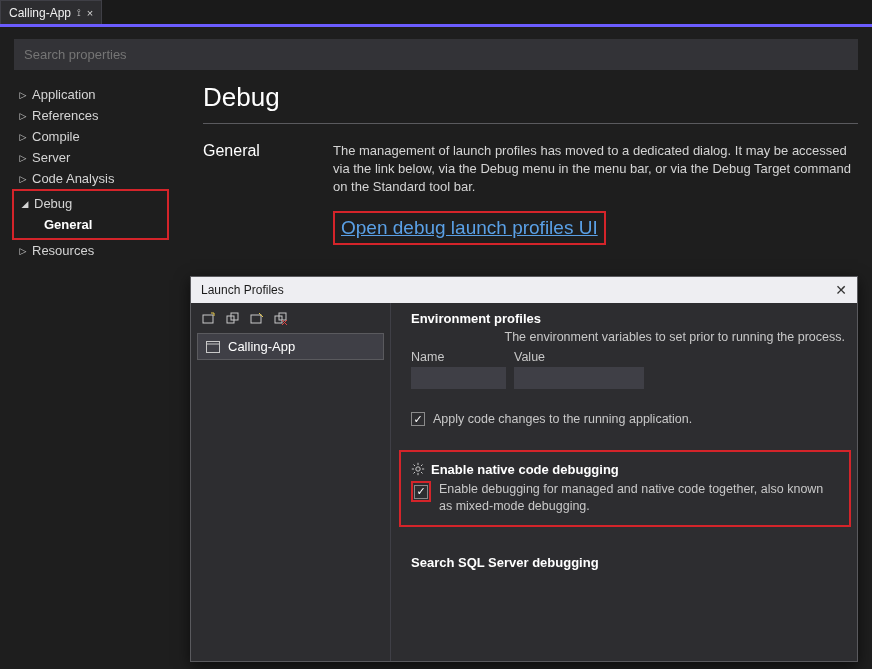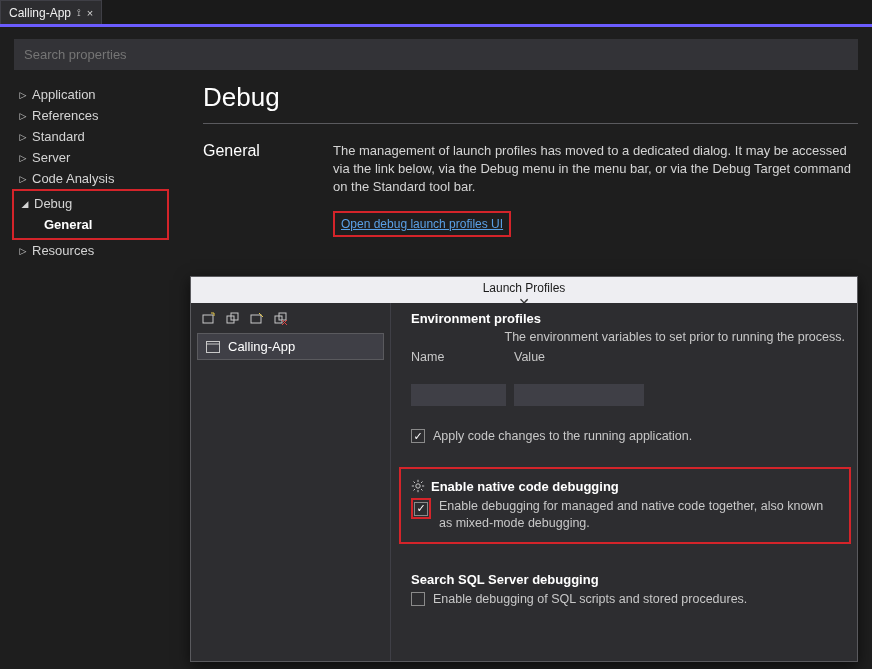--- a/index.html
+++ b/index.html
@@ -122,21 +122,21 @@
     .section-body {
       flex: 1;
       color: #d4d4d4;
       font-size: 13px;
       line-height: 1.4;
     }
     .link {
       color: #5aa0e6;
       text-decoration: underline;
       cursor: pointer;
-      font-size: 12px;
+      font-size: 19px;
       margin-top: 28px;
     }
     .link-highlight {
       display: inline-block;
       border: 2px solid #d4242a;
       padding: 2px 6px;
       margin-top: 14px;
     }
     
     .dialog {
@@ -153,21 +153,20 @@
     }
     .dialog-header {
       background: #eeeef2;
       color: #1b1b1b;
       display: flex;
       align-items: center;
       justify-content: space-between;
       padding: 4px 10px;
       height: 26px;
       font-size: 12px;
-      flex-direction: column;
     }
     .dialog-close { font-size: 14px; cursor: pointer; color: #333; }
     .dialog-body {
       flex: 1;
       display: flex;
       background: #2d2d30;
       min-height: 0;
     }
     .dialog-left {
       width: 200px;
@@ -213,21 +212,21 @@
       color: #ffffff;
       font-size: 13px;
       font-weight: bold;
       margin-bottom: 4px;
       display: flex;
       align-items: center;
       gap: 6px;
     }
     .prop-desc { color: #c8c8c8; font-size: 12.5px; margin-bottom: 6px; text-align: right; }
     .name-value-row { display: flex; gap: 8px; }
-    .nv-col { display:flex; flex-direction: column; gap:20px; }
+    .nv-col { display:flex; flex-direction: column; gap:3px; }
     .nv-label { font-size: 12.5px; color: #c8c8c8; }
     .nv-input {
       background: #3f3f46;
       border: 1px solid #3f3f46;
       height: 22px;
       width: 95px;
       color: #fff;
       padding: 2px 4px;
       font-size: 12px;
     }
@@ -286,21 +285,21 @@
       <div class="tree-item">
         <span class="tree-arrow">▷</span>
         <span>Application</span>
       </div>
       <div class="tree-item">
         <span class="tree-arrow">▷</span>
         <span>References</span>
       </div>
       <div class="tree-item">
         <span class="tree-arrow">▷</span>
-        <span>Standard</span>
+        <span>Compile</span>
       </div>
       <div class="tree-item">
         <span class="tree-arrow">▷</span>
         <span>Server</span>
       </div>
       <div class="tree-item">
         <span class="tree-arrow">▷</span>
         <span>Code Analysis</span>
       </div>
 
@@ -430,21 +429,17 @@
         <div class="checkbox-row">
           <span class="chk-highlight">
             <span class="chk">✓</span>
           </span>
           <span>Enable debugging for managed and native code together, also known as mixed-mode debugging.</span>
         </div>
       </div>
 
       <div class="prop-group">
         <div class="prop-title">Search SQL Server debugging</div>
-        <div class="checkbox-row">
-          <span class="chk"></span>
-          <span>Enable debugging of SQL scripts and stored procedures.</span>
-        </div>
       </div>
 
     </div>
   </div>
 </div>
 
 </body></html>

